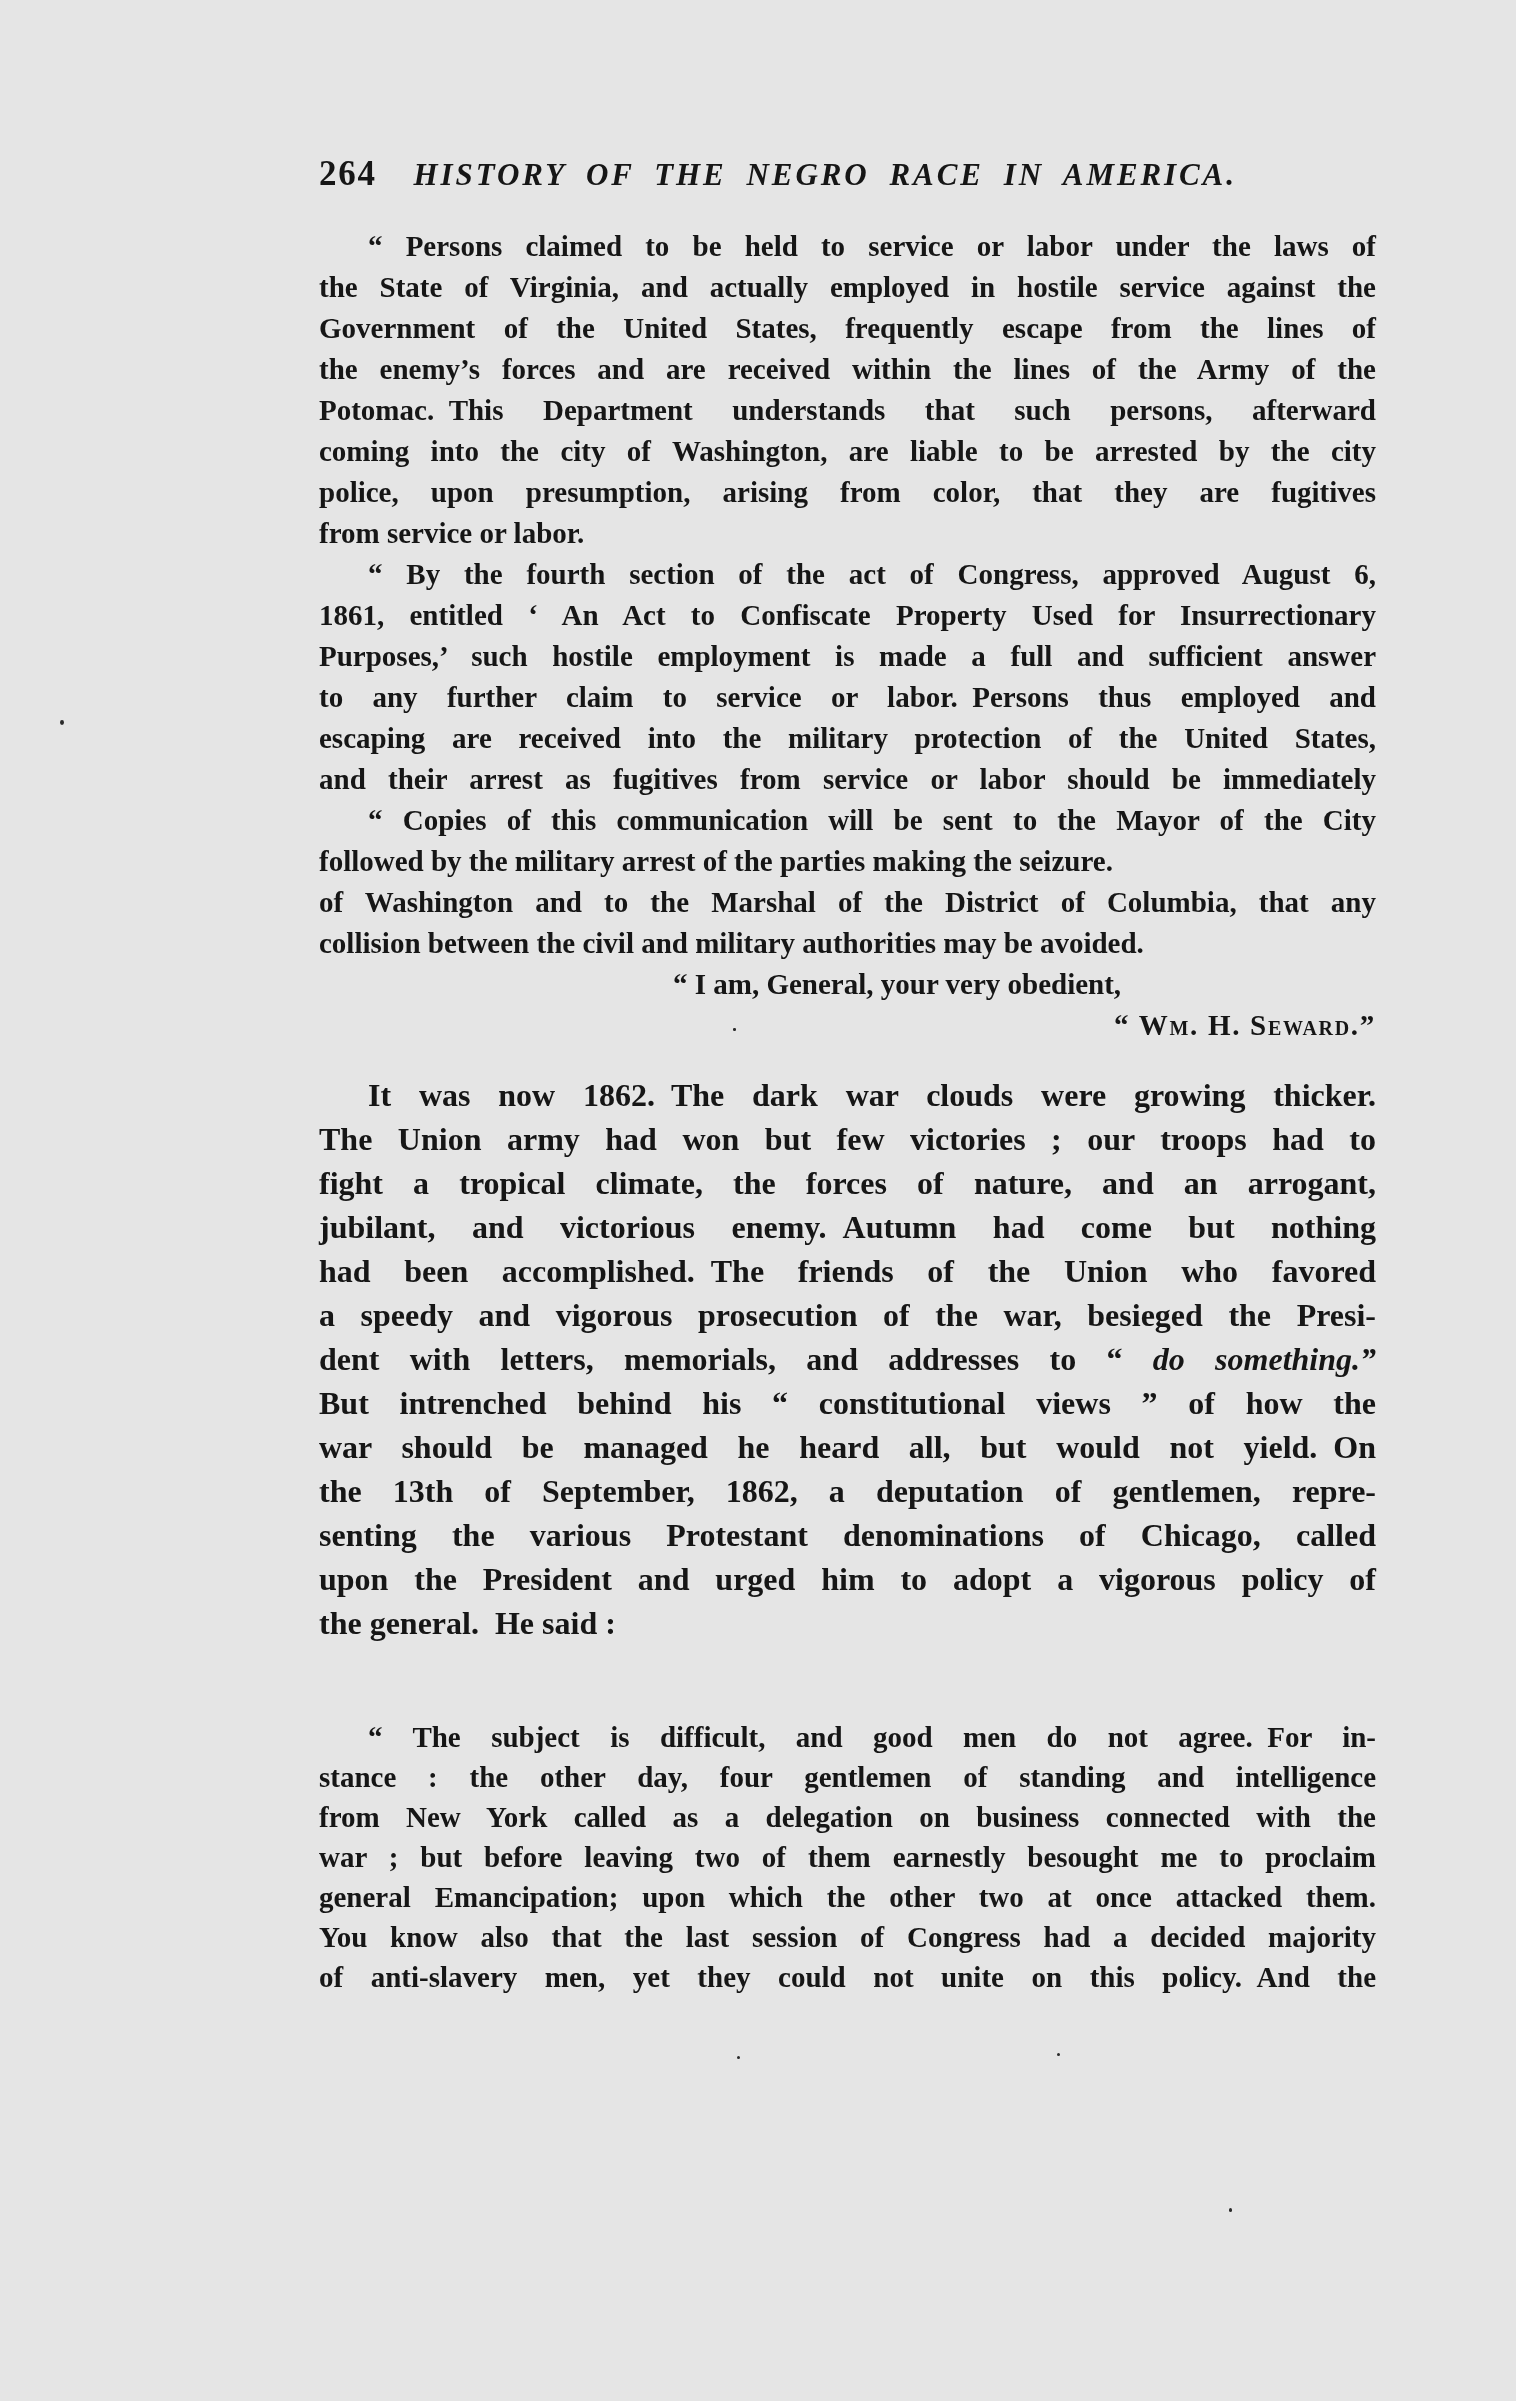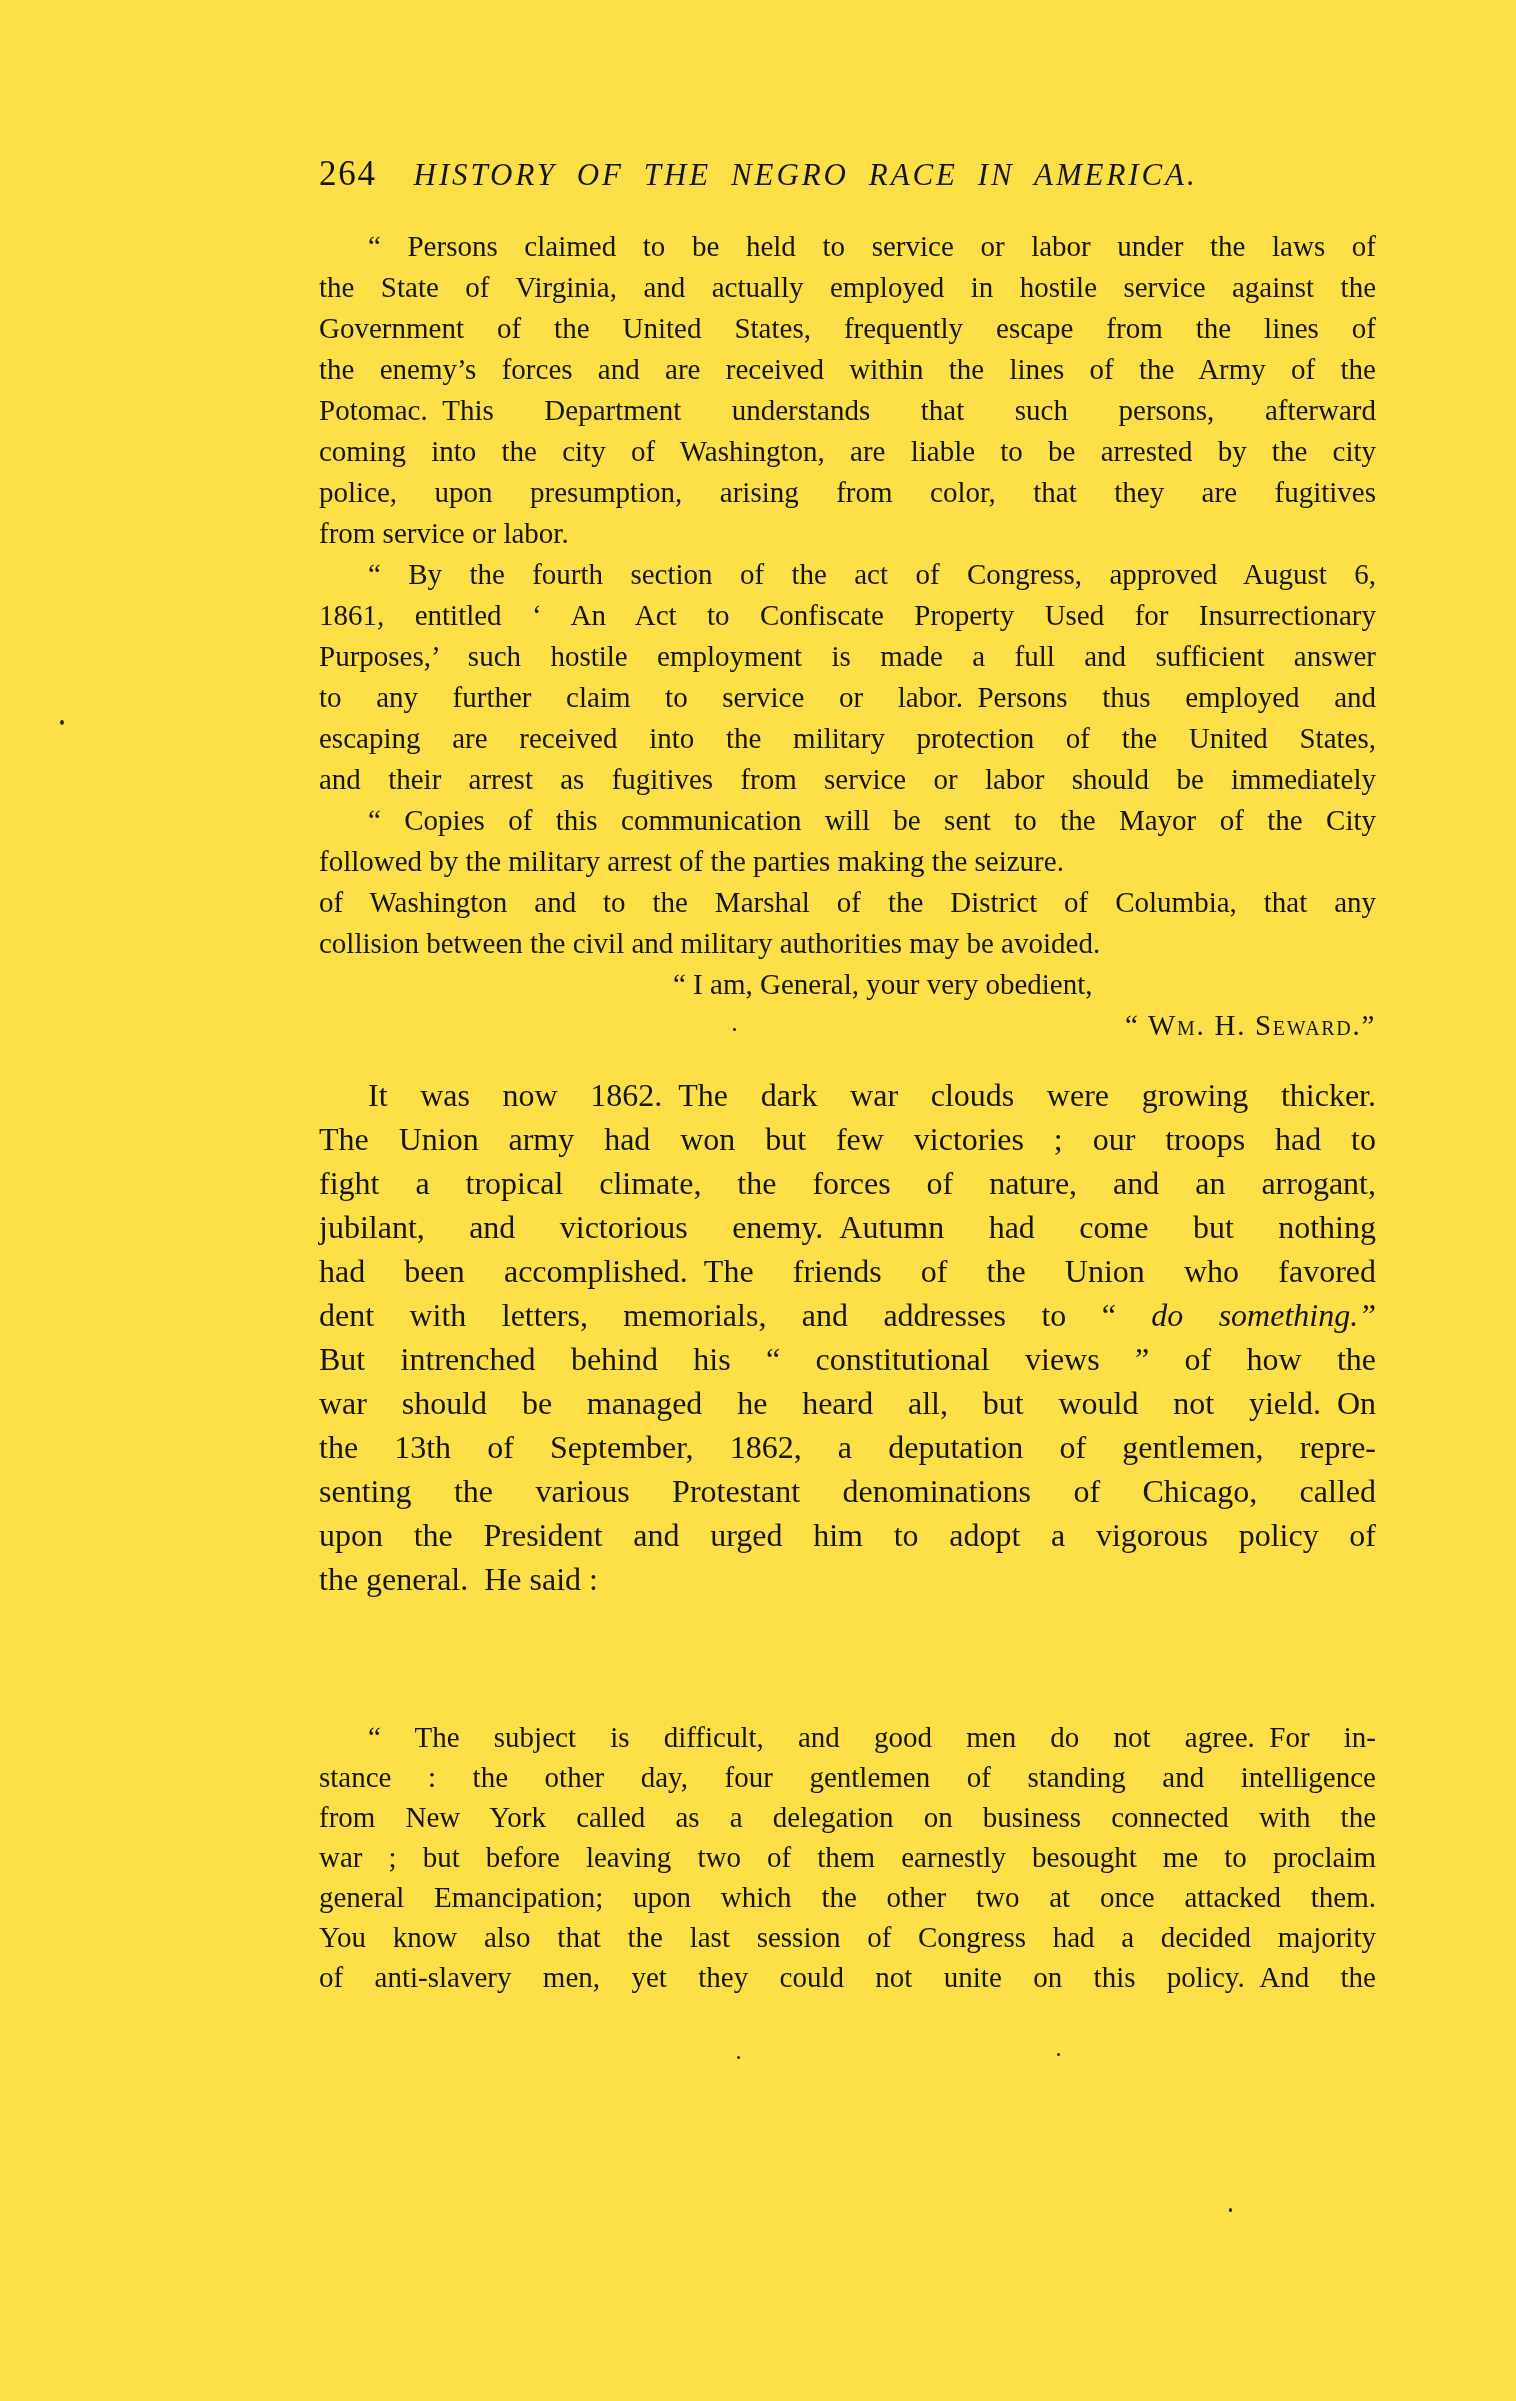--- a/index.html
+++ b/index.html
@@ -4,21 +4,21 @@
 <style>
   html, body { margin: 0; padding: 0; }
   body {
     width: 1517px; height: 2401px;
     background: #ffffff;
     font-family: "Liberation Serif", "DejaVu Serif", serif;
     color: #161616;
     position: relative;
     overflow: hidden;
   }
-  .page { position: absolute; inset: 0; background: #fde047; }
+  .page { position: absolute; inset: 0; background: #e5e5e5; font-weight: bold; }
   .block { position: absolute; left: 319px; width: 1057px; }
 
   
   .running-head {
     top: 154px;
     display: flex;
     align-items: baseline;
     gap: 37px;
     white-space: nowrap;
   }
@@ -83,20 +83,21 @@
     <div class="line closing-line">“ I am, General, your very obedient,</div>
     <div class="line sig-line">“ Wm. H. Seward.”</div>
   </div>
 
   <div class="block maintext">
     <div class="line jl ind">It was now 1862. The dark war clouds were growing thicker.</div>
     <div class="line jl">The Union army had won but few victories ; our troops had to</div>
     <div class="line jl">fight a tropical climate, the forces of nature, and an arrogant,</div>
     <div class="line jl">jubilant, and victorious enemy. Autumn had come but nothing</div>
     <div class="line jl">had been accomplished. The friends of the Union who favored</div>
+    <div class="line jl">a speedy and vigorous prosecution of the war, besieged the Presi-</div>
     <div class="line jl"><span>dent with letters, memorials, and addresses to “ </span><span class="em">do something.”</span></div>
     <div class="line jl">But intrenched behind his “ constitutional views ” of how the</div>
     <div class="line jl">war should be managed he heard all, but would not yield. On</div>
     <div class="line jl">the 13th of September, 1862, a deputation of gentlemen, repre-</div>
     <div class="line jl">senting the various Protestant denominations of Chicago, called</div>
     <div class="line jl">upon the President and urged him to adopt a vigorous policy of</div>
     <div class="line ll">the general. He said :</div>
   </div>
 
   <div class="block speech">

